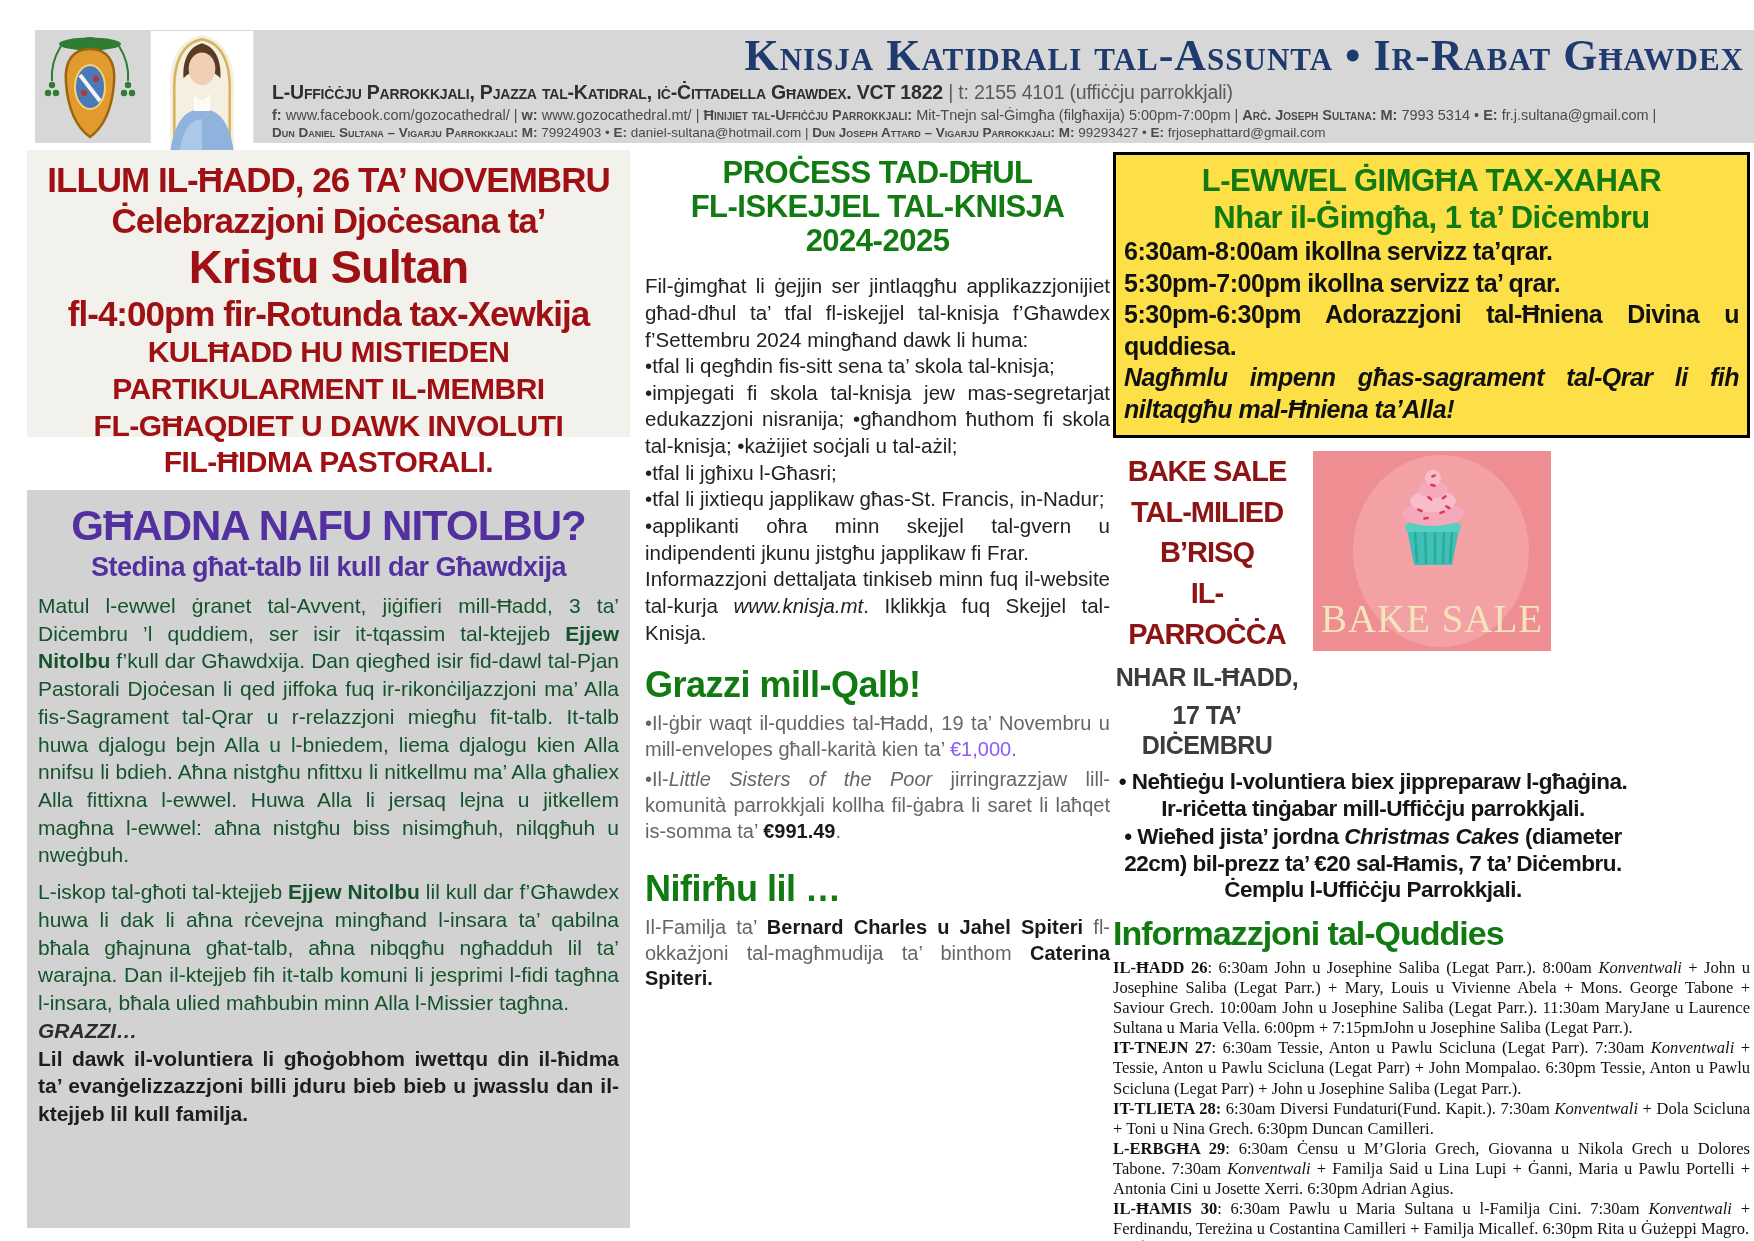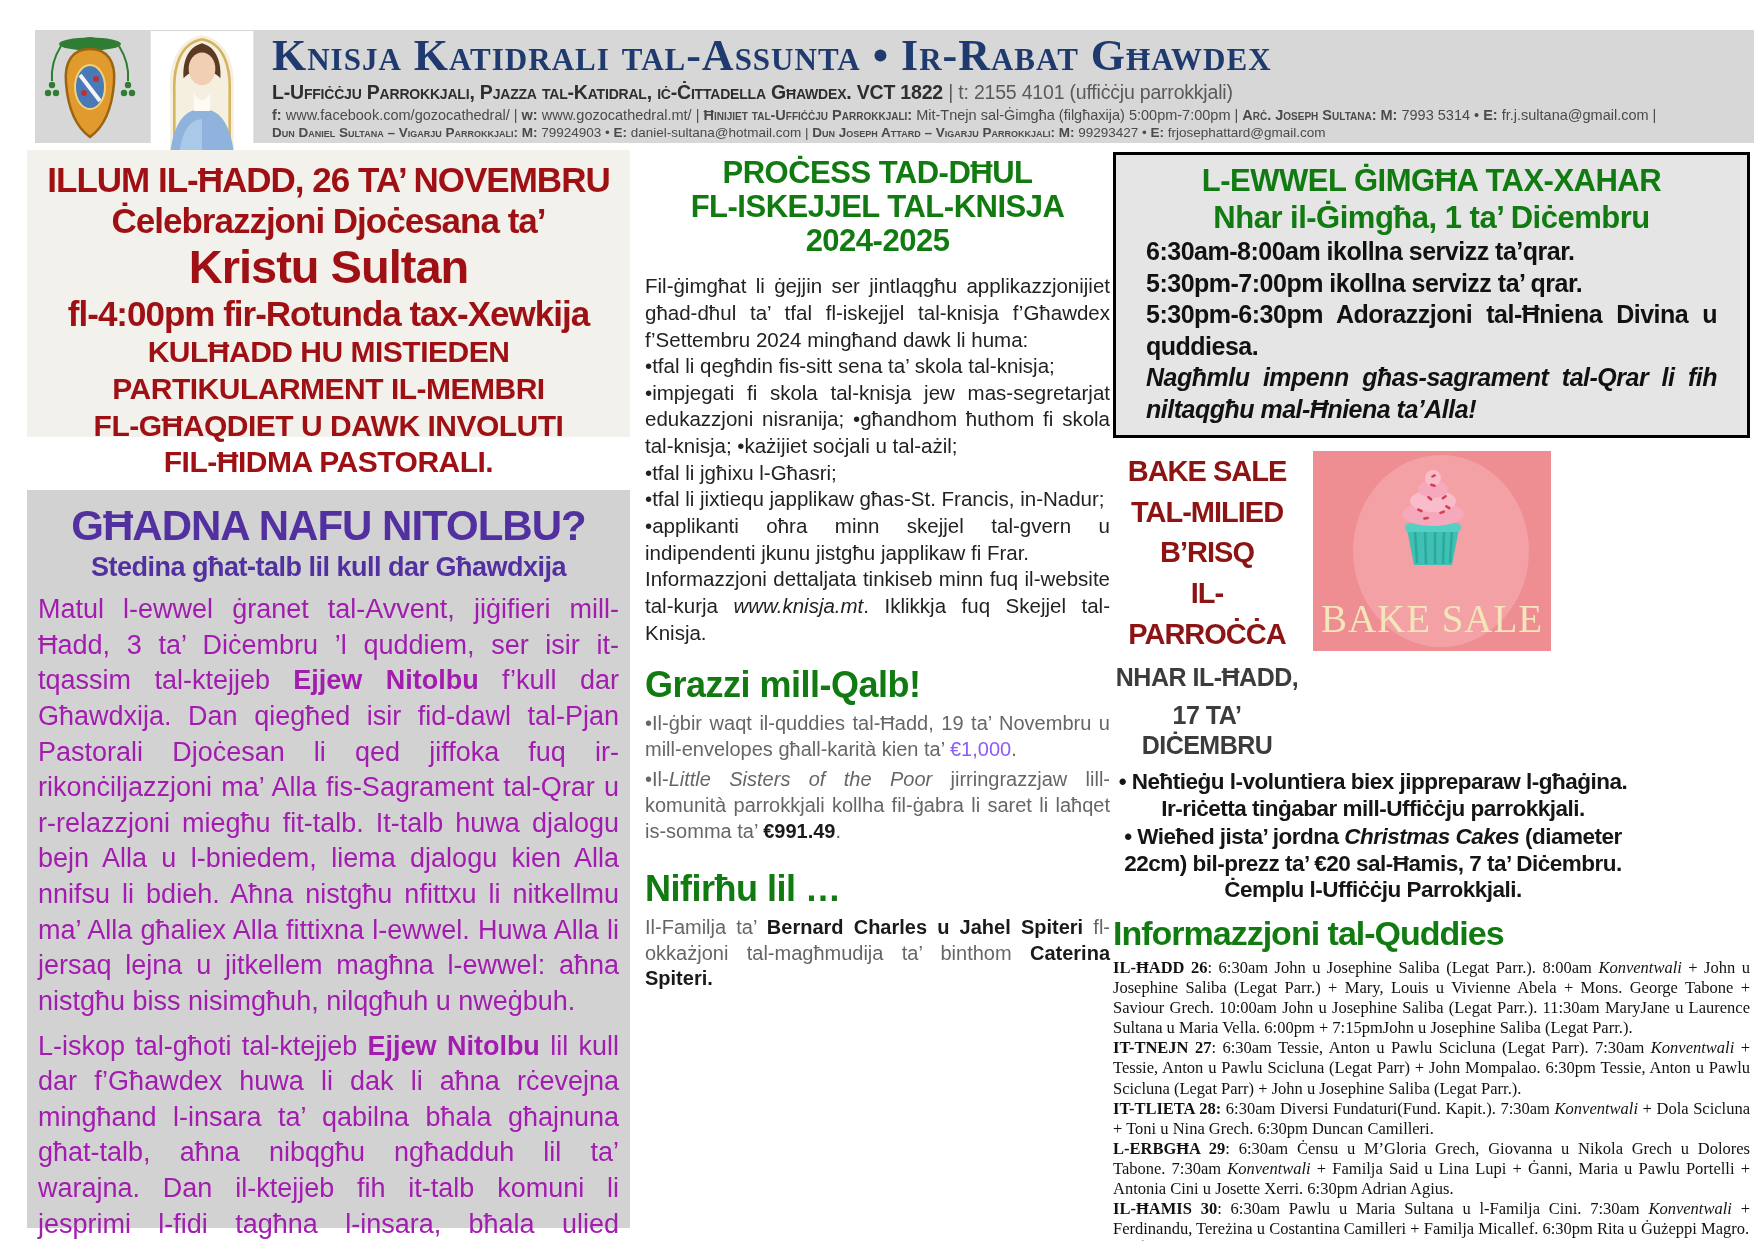--- a/index.html
+++ b/index.html
@@ -6,49 +6,49 @@
   html,body { width:1754px; height:1241px; }
   body {
     position:relative; background:#ffffff; overflow:hidden;
     font-family:"Liberation Sans", sans-serif; color:#222;
   }
   .header-band { position:absolute; left:35px; top:30px; width:1719px; height:113px; background:#d7d7d7; }
   .coat-svg { position:absolute; left:44px; top:31px; width:92px; height:114px; }
   .madonna-svg { position:absolute; left:140px; top:31px; width:124px; height:121px; }
   .header-text { position:absolute; left:272px; top:33px; width:1472px; }
   .h-title { font-family:"Liberation Serif", serif; font-variant:small-caps; font-weight:bold;
-             font-size:44px; line-height:1.04; color:#1e3a6e; text-align:left; letter-spacing:1px; }
+             font-size:44px; line-height:1.04; color:#1e3a6e; text-align:right; letter-spacing:1px; }
   .h-line2 { margin-top:2px; font-size:19.5px; color:#2e2e2e; letter-spacing:-0.2px; }
   .h-line3 { margin-top:3px; font-size:14.5px; color:#4a4a4a; }
   .h-line4 { margin-top:2px; font-size:13.5px; color:#4a4a4a; }
 
   .box-event { position:absolute; left:27px; top:150px; width:603px; height:287px; background:#f3f1ec;
                text-align:center; color:#9e1013; font-weight:bold; padding-top:10px; }
   .ev-big { font-size:35px; line-height:1.16; letter-spacing:-1px; }
   .ev-huge { font-size:47px; line-height:1.12; letter-spacing:-1px; }
   .ev-small { font-size:30px; line-height:1.22; letter-spacing:-0.5px; }
 
   .prayer-box { position:absolute; left:27px; top:490px; width:603px; height:738px; background:#d2d2d2;
                 padding:12px 11px 0; }
   .prayer-title { text-align:center; color:#5330a0; font-weight:bold; font-size:42px; letter-spacing:-1px; }
   .prayer-sub { text-align:center; color:#5330a0; font-weight:bold; font-size:27px; margin-top:2px; letter-spacing:-0.5px; }
-  .prayer-body { margin-top:9px; font-size:27px; line-height:1.32; text-align:justify; color:#a21caf; }
+  .prayer-body { margin-top:9px; font-size:21px; line-height:1.32; text-align:justify; color:#14532d; }
   .p-grazzi { font-size:21px; line-height:1.32; font-style:italic; font-weight:bold; color:#2d2d2d; }
   .p-bold { font-size:21px; line-height:1.32; text-align:justify; font-weight:bold; color:#1d1d1d; }
 
   .mid { position:absolute; left:645px; top:156px; width:465px; }
   .mid-heading { text-align:center; color:#117b11; font-weight:bold; font-size:31px; line-height:1.1; letter-spacing:-0.5px; }
   .mid-body, .mid-bullet { font-size:20.5px; line-height:1.3; text-align:justify; color:#222; }
   .mid-body { margin-top:15px; }
   .grazzi-h { margin-top:18px; color:#117b11; font-weight:bold; font-size:36px; letter-spacing:-0.5px; }
   .gray-item { margin-top:5px; font-size:20px; line-height:1.28; text-align:justify; color:#666; }
   .nifirhu-h { margin-top:24px; color:#117b11; font-weight:bold; font-size:36px; letter-spacing:-0.5px; }
 
   .right { position:absolute; left:1113px; top:152px; width:637px; }
-  .ff-box { border:3px solid #000; background:#e5e5e5; padding:8px 30px 10px; }
+  .ff-box { border:3px solid #000; background:#fde047; padding:8px 8px 10px; }
   .ff-t { text-align:center; color:#117b11; font-weight:bold; font-size:31px; line-height:1.18; letter-spacing:-0.5px; }
   .ff-line { font-size:25px; font-weight:bold; color:#111; line-height:1.26; text-align:justify; letter-spacing:-0.5px; }
   .ff-note { font-size:25px; font-weight:bold; font-style:italic; color:#111; line-height:1.26; text-align:justify; letter-spacing:-0.5px; }
 
   .bake { display:flex; margin-top:13px; }
   .bake-left { width:188px; text-align:center; }
   .bake-title { color:#8d1414; font-weight:bold; font-size:29px; line-height:1.4; letter-spacing:-1px; }
   .bake-date { color:#3c3c3c; font-weight:bold; font-size:25px; line-height:1.2; margin-top:8px; letter-spacing:-0.5px; }
   .bake-img { width:238px; height:200px; margin-left:12px; }
   .bake-bullets { width:520px; margin-top:9px; text-align:center; font-weight:bold;

